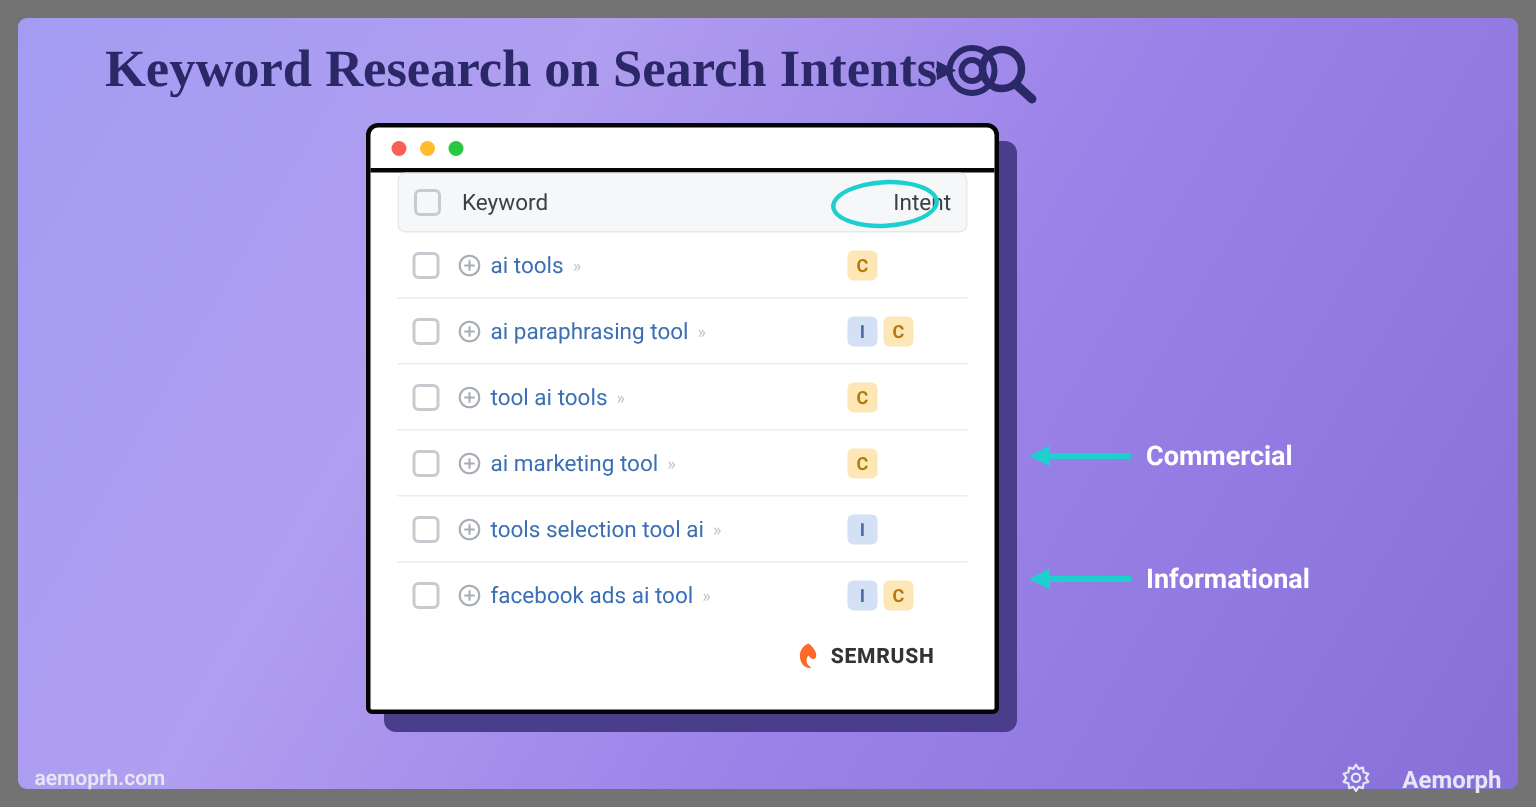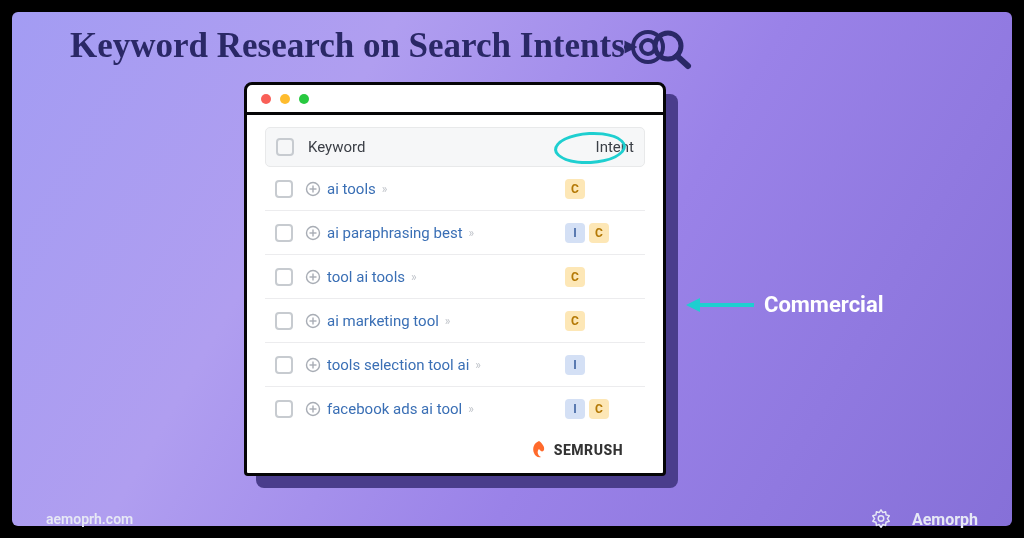--- a/index.html
+++ b/index.html
@@ -1,19 +1,19 @@
 <!DOCTYPE html>
 <html><head>
 <meta charset="utf-8">
 <style>
   * { box-sizing: border-box; margin: 0; padding: 0; }
   html, body { width: 1024px; height: 538px; overflow: hidden; font-family: -apple-system, BlinkMacSystemFont, "Segoe UI", Roboto, sans-serif; }
   .frame {
     width: 1024px; height: 538px;
-    background: #000000;
+    background: #737373;
     position: relative;
     padding: 12px;
   }
   .inner {
     width: 100%; height: 100%;
     background: linear-gradient(120deg, #a39cf3 0%, #b09ef0 30%, #9a82e8 60%, #8670d8 100%);
     border-radius: 6px;
     position: relative;
   }
 
@@ -53,21 +53,21 @@
     height: 30px;
     border-bottom: 3px solid #050506;
     display: flex; align-items: center;
     padding: 0 14px; gap: 9px;
   }
   .dot { width: 10px; height: 10px; border-radius: 50%; }
   .dot-r { background: #f95f57; }
   .dot-y { background: #febc2e; }
   .dot-g { background: #28c940; }
 
-  .table-area { flex: 1; padding: 12px 18px 6px 18px; }
+  .table-area { flex: 1; padding: 0 18px 6px 18px; }
   .theader {
     display: flex; align-items: center;
     height: 40px;
     padding: 0 10px;
     background: #f6f7f8;
     border: 1px solid #e8e9ea;
     border-radius: 5px;
     color: #3b3f46;
     font-size: 15px;
   }
@@ -127,32 +127,32 @@
   }
   .sem-logo { display: flex; align-items: center; gap: 4px; text-align: center; }
   .sem-flame {
     width: 22px; height: 22px; position: relative;
   }
   .sem-text { font-size: 14px; font-weight: 800; color: #333; letter-spacing: 0.5px; }
 
   .callout {
     position: absolute;
     color: #ffffff;
-    font-size: 22px;
+    font-size: 18px;
     font-weight: 700;
     display: flex; align-items: center; gap: 8px;
   }
   .callout.commercial { top: 280px; left: 672px; }
   .callout.informational { top: 362px; left: 672px; }
   .arrow-svg { width: 72px; height: 24px; flex-shrink: 0; }
 
   .footer {
     position: absolute; left: 0; right: 0; bottom: 0;
     height: 38px;
-    padding: 0 46px;
+    padding: 0 23px;
     display: flex; align-items: center; justify-content: space-between;
     color: #e6e8f5;
     font-size: 14px; font-weight: 600;
   }
   .brand { display: flex; align-items: center; gap: 20px; font-size: 16px; font-weight: 700; }
   .brand-gear { width: 22px; height: 22px; }
 </style>
 </head>
 <body>
 
@@ -211,21 +211,21 @@
   <div class="row">
     <span class="cb"></span>
     <span class="plus">
       <svg viewBox="0 0 16 16" width="16" height="16">
         <circle cx="8" cy="8" r="6.5" fill="none" stroke="#a8adb5" stroke-width="1.4"></circle>
         <line x1="8" y1="4.5" x2="8" y2="11.5" stroke="#a8adb5" stroke-width="1.4"></line>
         <line x1="4.5" y1="8" x2="11.5" y2="8" stroke="#a8adb5" stroke-width="1.4"></line>
       </svg>
     </span>
     <span class="kw">
-      <span class="kw-text">ai paraphrasing best</span>
+      <span class="kw-text">ai paraphrasing tool</span>
       <span class="chev">»</span>
     </span>
     <span class="intent-cell">
                   <span class="badge badge-i">I</span>
                   <span class="badge badge-c">C</span>
                 </span>
   </div>
 
   <div class="row">
     <span class="cb"></span>
@@ -315,20 +315,27 @@
       </div>
     </div>
 
     <div class="callout commercial">
       <svg class="arrow-svg" viewBox="0 0 72 24">
         <line x1="12" y1="12" x2="70" y2="12" stroke="#1ecfd0" stroke-width="4"></line>
         <polygon points="2,12 16,5 16,19" fill="#1ecfd0"></polygon>
       </svg>
       <span>Commercial</span>
     </div>
+    <div class="callout informational">
+      <svg class="arrow-svg" viewBox="0 0 72 24">
+        <line x1="12" y1="12" x2="70" y2="12" stroke="#1ecfd0" stroke-width="4"></line>
+        <polygon points="2,12 16,5 16,19" fill="#1ecfd0"></polygon>
+      </svg>
+      <span>Informational</span>
+    </div>
 
   </div>
 
   <div class="footer">
     <span>aemoprh.com</span>
     <span class="brand">
       <svg class="brand-gear" viewBox="0 0 24 24">
         <path d="M12 2 L14 5 L17 4 L17.5 7.5 L21 8.5 L19 11.5 L21 14.5 L17.5 15.5 L17 19 L14 18 L12 21 L10 18 L7 19 L6.5 15.5 L3 14.5 L5 11.5 L3 8.5 L6.5 7.5 L7 4 L10 5 Z" fill="none" stroke="#e6e8f5" stroke-width="1.6" stroke-linejoin="round"></path>
         <circle cx="12" cy="11.5" r="3" fill="none" stroke="#e6e8f5" stroke-width="1.6"></circle>
       </svg>

